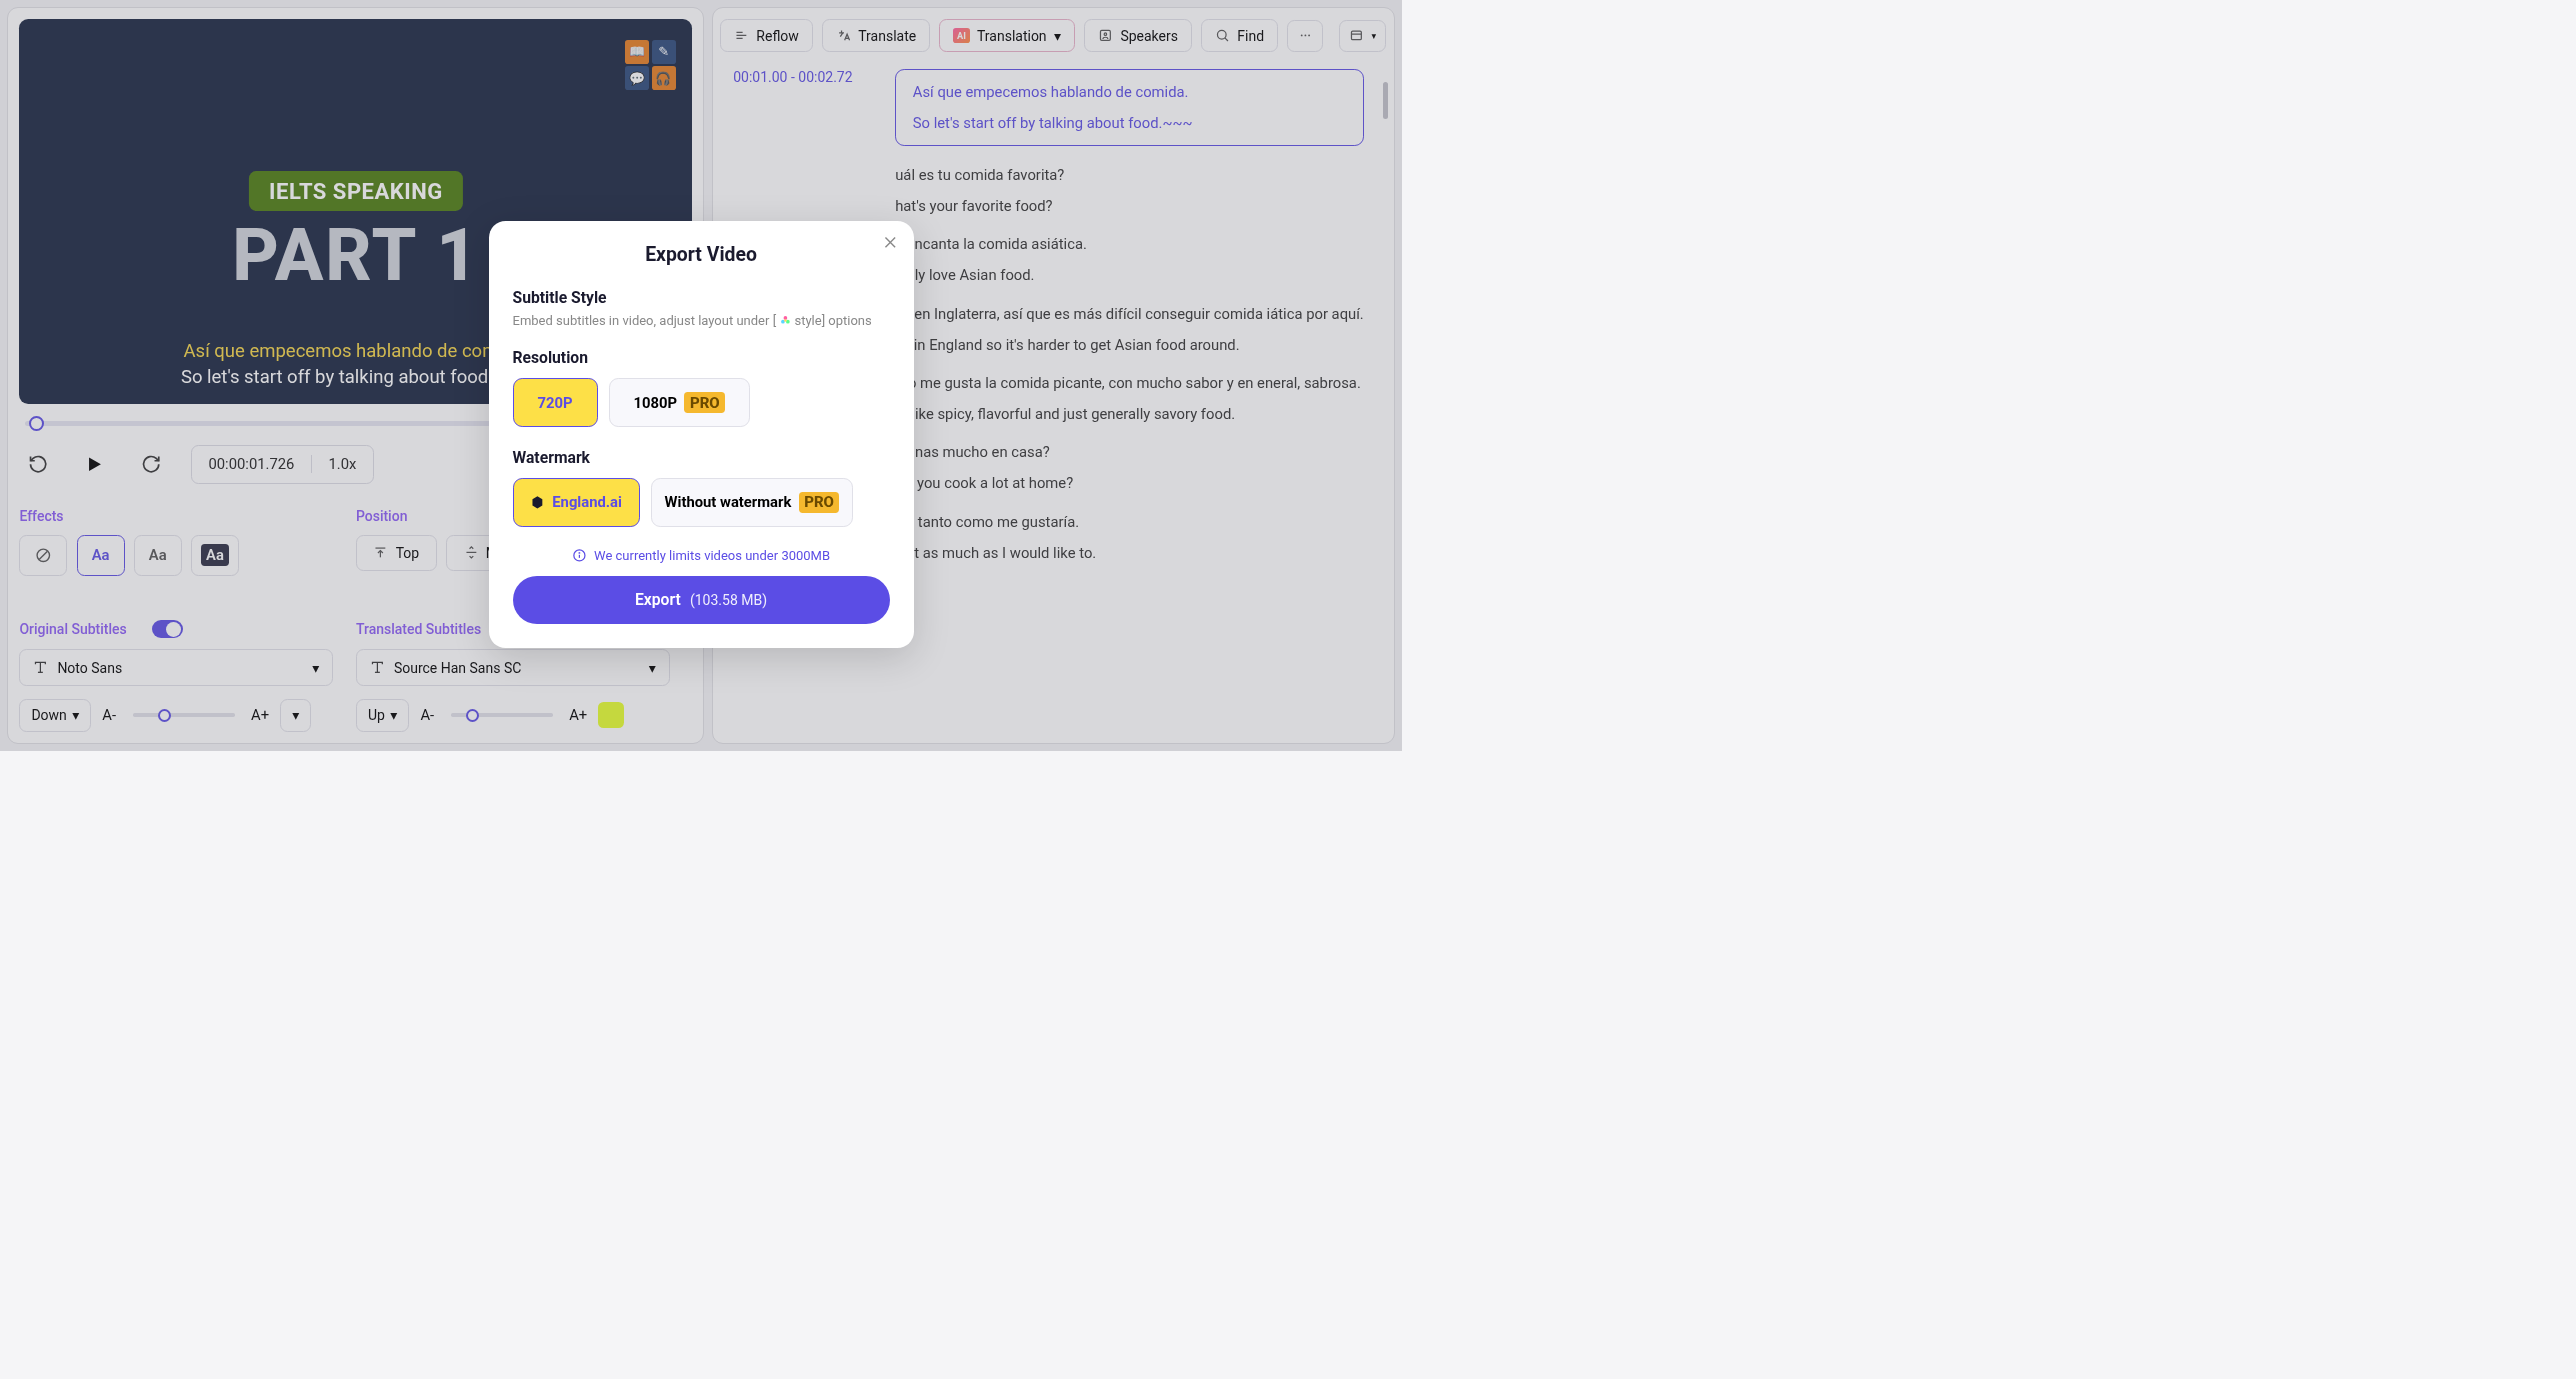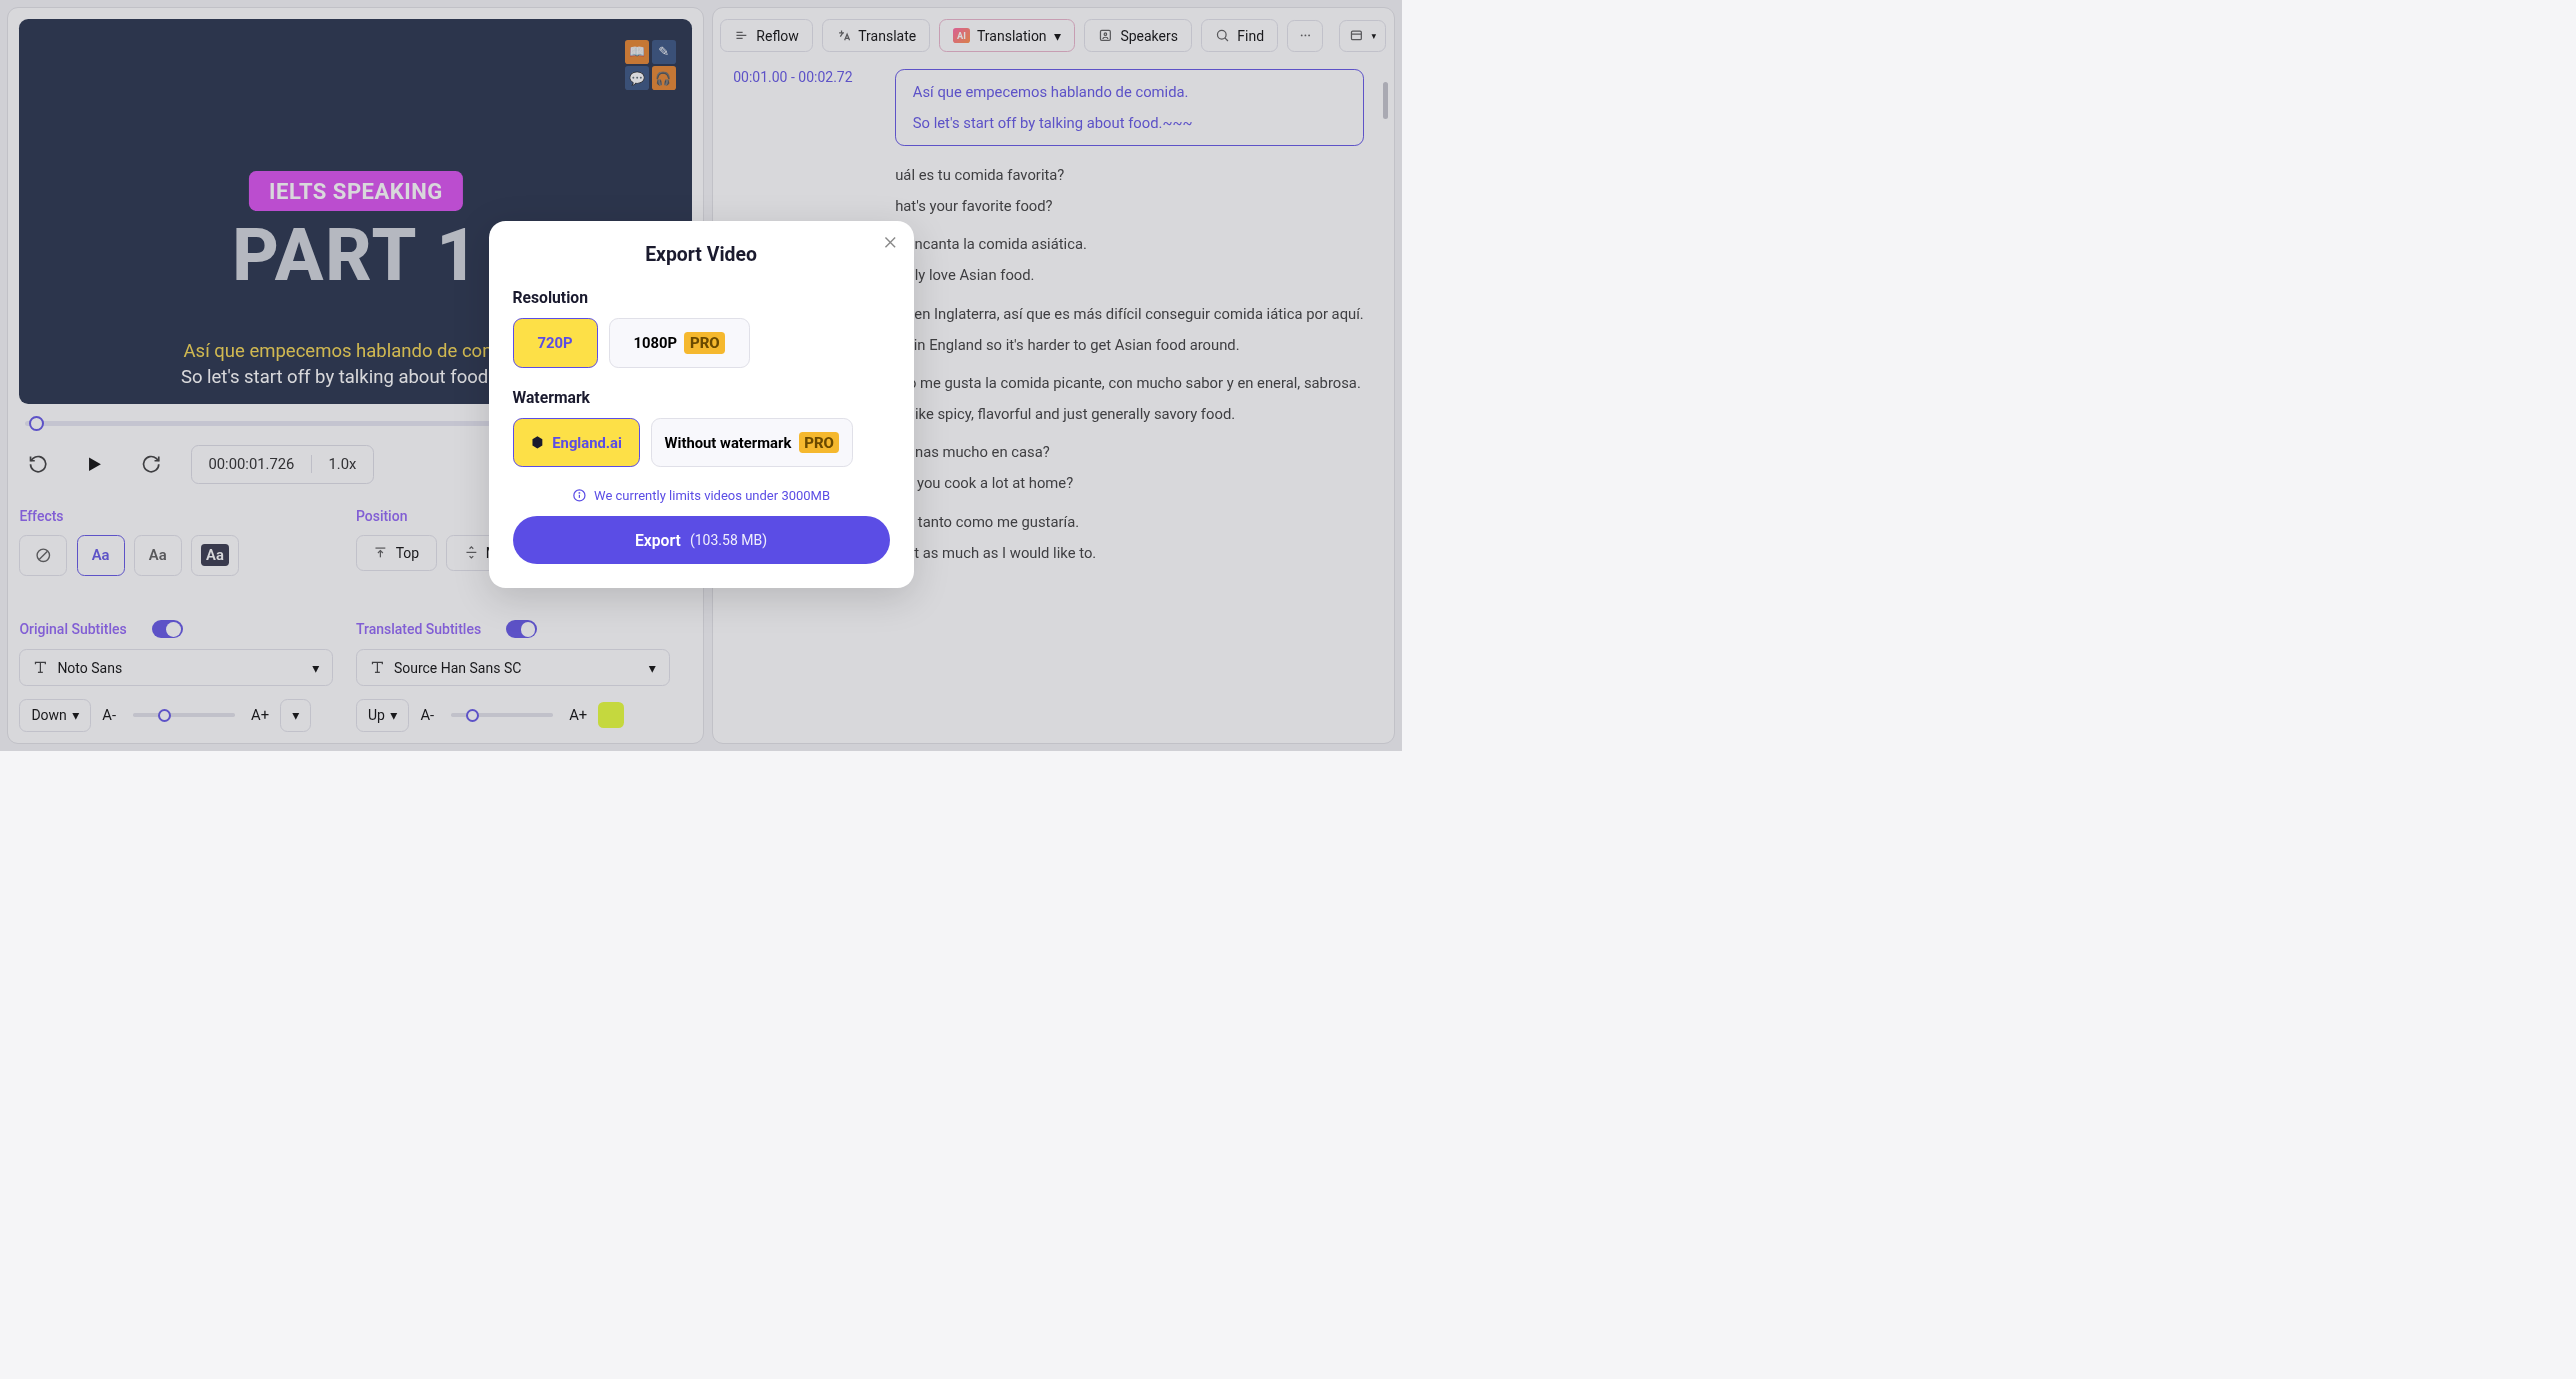--- a/index.html
+++ b/index.html
@@ -10,21 +10,21 @@
 .left-panel { width: 697px; padding: 11px; background: #fff; border: 0.9px solid #e0e0e5; border-radius: 11px; margin: 7.4px; display: flex; flex-direction: column; }
 
 .video-preview { width: 100%; height: 388px; background: #1a2640; border-radius: 9.2px; position: relative; overflow: hidden; }
 .video-icons { position: absolute; top: 20.3px; right: 16.6px; display: grid; grid-template-columns: 24px 24px; grid-gap: 2.8px; }
 .vicon { width: 24px; height: 24px; border-radius: 2.8px; display: flex; align-items: center; justify-content: center; font-size: 13px; }
 .vicon.book { background: #e67e22; color: #fff; }
 .vicon.pen { background: #2c4a7a; color: #fff; }
 .vicon.chat { background: #2c4a7a; color: #fff; }
 .vicon.head { background: #e67e22; color: #fff; }
 
-.title-badge { position: absolute; top: 152px; left: 50%; transform: translateX(-50%); background: #d946ef; color: #fff; padding: 7.4px 20.3px; border-radius: 7.4px; font-size: 22px; font-weight: 700; letter-spacing: 0.5px; }
+.title-badge { position: absolute; top: 152px; left: 50%; transform: translateX(-50%); background: #4d7c0f; color: #fff; padding: 7.4px 20.3px; border-radius: 7.4px; font-size: 22px; font-weight: 700; letter-spacing: 0.5px; }
 .part-title { position: absolute; top: 194px; left: 50%; transform: translateX(-50%); color: #d0d4db; font-size: 72px; font-weight: 800; letter-spacing: 1.8px; }
 
 .video-sub-es { position: absolute; bottom: 42px; left: 50%; transform: translateX(-50%); color: #f5d547; font-size: 18.5px; white-space: nowrap; }
 .video-sub-en { position: absolute; bottom: 16.6px; left: 50%; transform: translateX(-50%); color: #fff; font-size: 18.5px; white-space: nowrap; }
 
 .progress-bar { height: 5.5px; background: #e5e5f0; border-radius: 2.8px; margin: 16.6px 5.5px 0; position: relative; }
 .progress-thumb { position: absolute; left: 4.6px; top: -4.6px; width: 14.8px; height: 14.8px; border-radius: 50%; background: #fff; border: 2.8px solid #5b4de5; }
 
 .controls { display: flex; align-items: center; gap: 27px; margin: 18.5px 5.5px 0; }
 .ctrl-icon { width: 26px; height: 26px; display: flex; align-items: center; justify-content: center; cursor: pointer; }
@@ -370,20 +370,33 @@
 <div class="overlay">
   <div class="modal">
     <div class="modal-close">
       <svg viewBox="0 0 24 24" fill="none" stroke-width="2">
           <line x1="5" y1="5" x2="19" y2="19"></line>
           <line x1="19" y1="5" x2="5" y2="19"></line>
         </svg>
     </div>
     <div class="modal-title">Export Video</div>
 
+    <div class="m-section">
+      <div class="m-label">Subtitle Style</div>
+      <div class="m-desc">
+        <span>Embed subtitles in video, adjust layout under [</span>
+        <svg class="flower-icon" viewBox="0 0 24 24">
+            <circle cx="12" cy="8" r="3" fill="#ff5fa2"></circle>
+            <circle cx="8" cy="14" r="3" fill="#5bd5ff"></circle>
+            <circle cx="16" cy="14" r="3" fill="#5bff8a"></circle>
+            <circle cx="12" cy="12" r="2" fill="#ffd85b"></circle>
+          </svg>
+        <span> style] options</span>
+      </div>
+    </div>
 
     <div class="m-section">
       <div class="m-label">Resolution</div>
       <div class="m-options">
         <div class="m-opt selected">
           <span>720P</span>
         </div>
         <div class="m-opt">
           <span>1080P</span>
           <span class="pro-badge">PRO</span>

